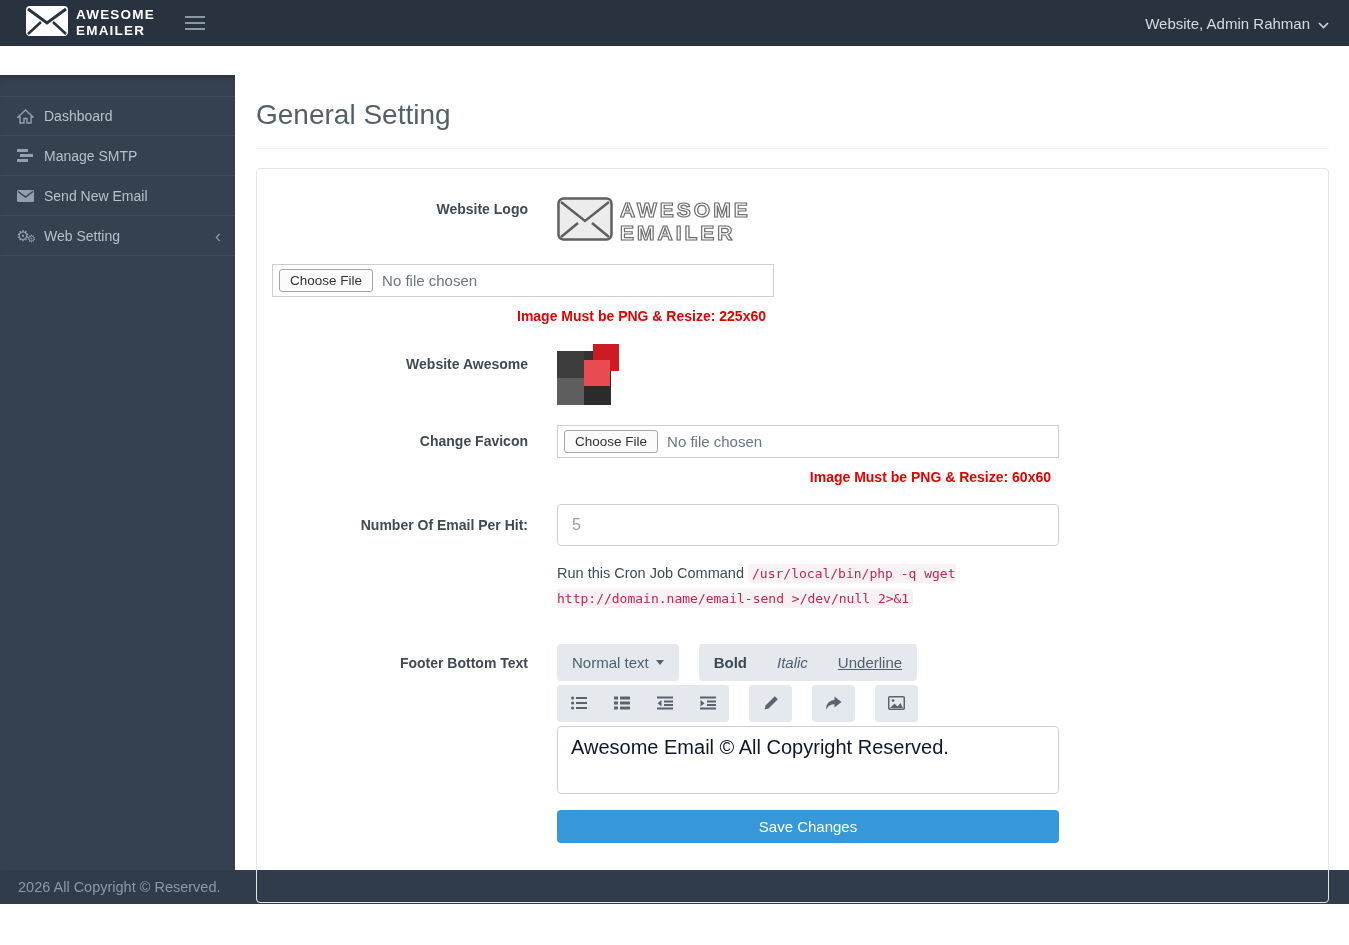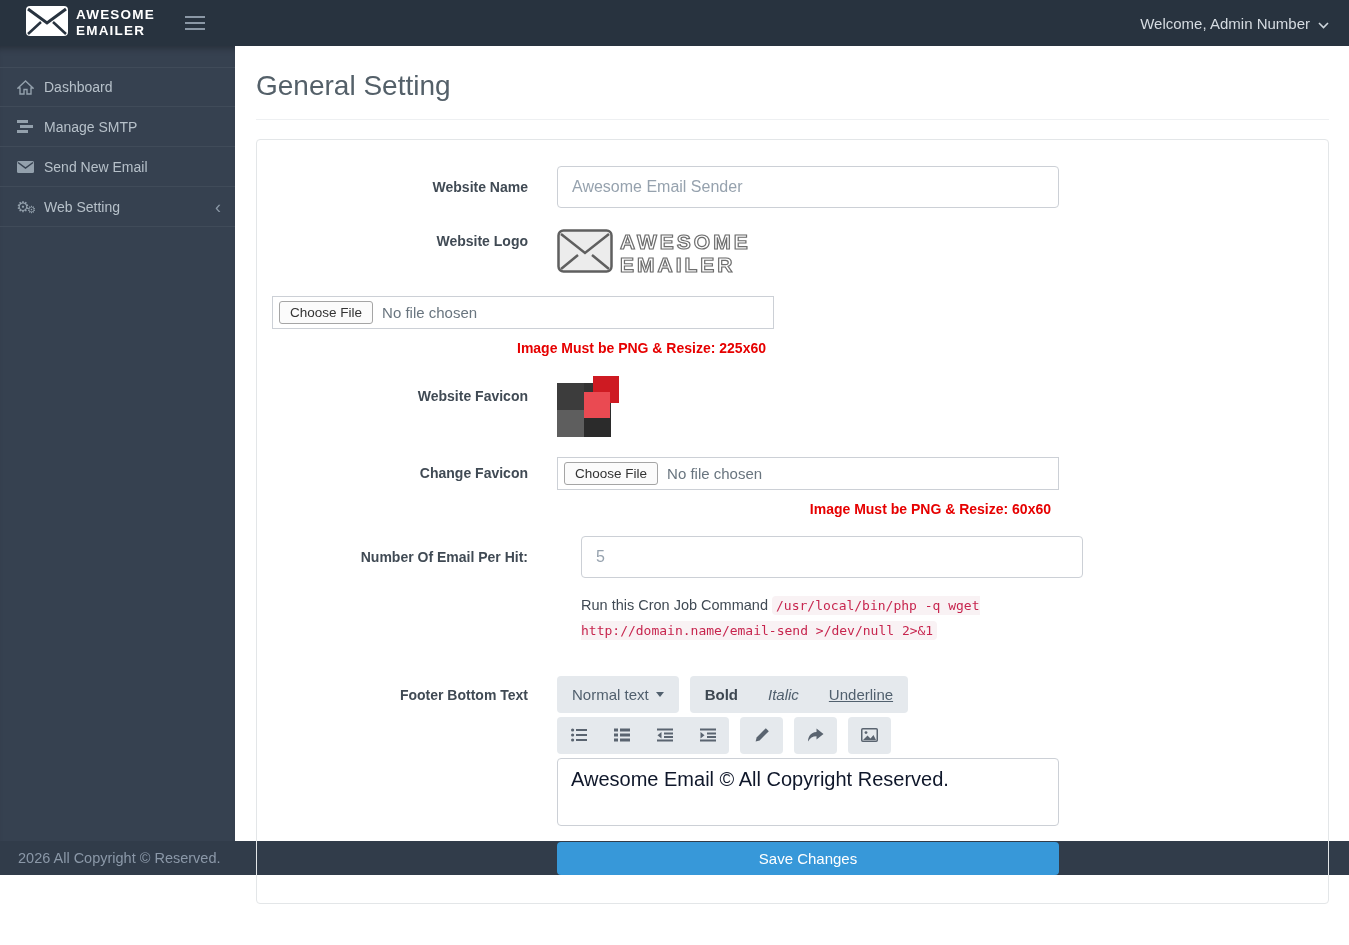--- a/index.html
+++ b/index.html
@@ -7,21 +7,21 @@
 
   
   .navbar { height:46px; background:#28333f; display:flex; align-items:center; }
   .brand { display:flex; align-items:center; gap:8px; padding:0 14px 0 26px; height:46px; }
   .brand-text { color:#fff; font-weight:bold; font-size:13.5px; letter-spacing:1.2px; line-height:1.15; }
   .hamburger { display:flex; flex-direction:column; gap:4px; margin-left:16px; cursor:pointer; }
   .hamburger span { width:20px; height:2px; background:#8b98a6; }
   .nav-right { margin-left:auto; padding-right:20px; display:flex; align-items:center; gap:8px; color:#d5dbe1; font-size:15px; cursor:pointer; }
 
   
-  .main { display:flex; height:795px; }
+  .main { display:flex; height:795px;margin-top:29px; }
   .sidebar { width:235px; background:#364150; padding-top:21px; box-shadow:inset 0 7px 7px -5px rgba(0,0,0,.3); }
   .side-item { height:40px; display:flex; align-items:center; padding:0 14px; color:#b6c0c9; font-size:14px; cursor:pointer; border-bottom:1px solid #404b59; }
   .side-item:first-child { border-top:1px solid #404b59; }
   .side-icon { width:22px; margin-right:8px; display:flex; justify-content:center; color:#93a0ac; }
   .side-chevron { margin-left:auto; color:#8b98a6; font-size:18px; line-height:1; }
 
   .content { flex:1; background:#fff; padding:0 20px 0 21px; }
   .page-title { font-size:28px; color:#546069; font-weight:400; margin-top:24px; }
   .title-rule { border:none; border-top:1px solid #eef0f2; margin-top:17px; }
 
@@ -51,21 +51,21 @@
   .fav-br { position:absolute; left:27px; top:34px; width:27px; height:27px; background:#2b2b2b; }
   .fav-red { position:absolute; left:36px; top:0; width:26px; height:27px; background:#ce1a22; }
   .fav-pink { position:absolute; left:27px; top:16px; width:26px; height:26px; background:#ea4a52; }
 
   
   .cron-line { width:502px; margin-top:15px; font-size:14.5px; line-height:1.75; }
   .cron-label { font-weight:normal; color:#404a54; }
   .cron-code { font-family:"DejaVu Sans Mono", monospace; font-size:13px; color:#c7254e; background:#f9f2f4; padding:2px 4px; border-radius:4px; }
 
   
-  .toolbar-row { display:flex; gap:11px; }
+  .toolbar-row { display:flex; gap:20px; }
   .btn-group { display:inline-flex; background:#e5e9ed; border-radius:4px; overflow:hidden; }
   .ed-btn { height:37px; display:flex; align-items:center; justify-content:center; padding:0 15px; font-size:15px; color:#51606e; cursor:pointer; background:transparent; border:none; font-family:"Liberation Sans",sans-serif; }
   .ed-btn.icon-btn { width:43px; padding:0; }
   .caret { display:inline-block; margin-left:7px; width:0; height:0; border-left:4px solid transparent; border-right:4px solid transparent; border-top:5px solid #51606e; }
   .b { font-weight:bold; color:#3e4852; } .i { font-style:italic; } .u { text-decoration:underline; }
   .row2 { margin-top:4px; }
   .ed-icon { fill:#5a6470; stroke:none; }
 
   .editor-box { width:502px; height:68px; border:1px solid #ccd0d6; border-radius:4px; margin-top:4px; padding:9px 13px; font-size:20px; color:#0f172a; font-family:"Liberation Sans",sans-serif; }
   .save-btn { width:502px; height:33px; margin-top:16px; background:#3798d9; border:none; border-radius:4px; color:#fff; font-size:15px; cursor:pointer; font-family:"Liberation Sans",sans-serif; }
@@ -89,21 +89,21 @@
       <div>AWESOME</div>
       <div>EMAILER</div>
     </span>
   </div>
   <div class="hamburger">
     <span></span>
       <span></span>
       <span></span>
   </div>
   <div class="nav-right">
-    <span>Welcome, Admin Number</span>
+    <span>Website, Admin Rahman</span>
     <span>
       <svg width="11" height="7" viewBox="0 0 11 7">
           <path d="M1 1 L5.5 5.5 L10 1" fill="none" stroke="#cfd6dc" stroke-width="1.6"></path>
         </svg>
     </span>
   </div>
 </div>
 
 <div class="main">
 
@@ -144,26 +144,20 @@
       <span class="side-chevron">‹</span>
     </div>
   </div>
 
   <div class="content">
     <div class="page-title">General Setting</div>
     <hr class="title-rule">
 
     <div class="panel">
 
-      <div class="form-row">
-        <div class="label-col pt-input">Website Name</div>
-        <div class="input-col">
-          <input class="text-input" type="text" value="Awesome Email Sender" style="">
-        </div>
-      </div>
 
       <div class="form-row">
         <div class="label-col pt-img">Website Logo</div>
         <div class="input-col">
           <div class="logo-display">
             <span>
               <svg width="56" height="44" viewBox="0 0 56 44">
                 <rect x="1.5" y="1.5" width="53" height="41" rx="5" fill="#ececec" stroke="#5f5f5f" stroke-width="2.5"></rect>
                 <path d="M4 5 L28 24 L52 5" fill="none" stroke="#5f5f5f" stroke-width="2.5"></path>
                 <path d="M4 40 L21 26 M52 40 L35 26" fill="none" stroke="#5f5f5f" stroke-width="2.5"></path>
@@ -181,21 +175,21 @@
         <div class="input-col">
           <div class="file-box">
             <span class="file-btn">Choose File</span>
             <span class="file-status">No file chosen</span>
           </div>
           <div class="hint">Image Must be PNG &amp; Resize: 225x60</div>
         </div>
       </div>
 
       <div class="form-row">
-        <div class="label-col pt-input">Website Favicon</div>
+        <div class="label-col pt-input">Website Awesome</div>
         <div class="input-col">
           <div class="favicon">
             <div class="fav-sq"></div>
               <div class="fav-tl"></div>
               <div class="fav-bl"></div>
               <div class="fav-br"></div>
             <div class="fav-red"></div>
               <div class="fav-pink"></div>
           </div>
         </div>
@@ -205,21 +199,21 @@
         <div class="label-col pt-file">Change Favicon</div>
         <div class="input-col">
           <div class="file-box">
             <span class="file-btn">Choose File</span>
             <span class="file-status">No file chosen</span>
           </div>
           <div class="hint">Image Must be PNG &amp; Resize: 60x60</div>
         </div>
       </div>
 
-      <div class="form-row" style="margin-bottom:0;gap:24px;">
+      <div class="form-row" style="margin-bottom:0;">
         <div class="label-col pt-input">Number Of Email Per Hit:</div>
         <div class="input-col">
           <input class="text-input" type="text" value="5" style="">
           <div class="cron-line">
             <span class="cron-label">Run this Cron Job Command</span>
             <span class="cron-code">/usr/local/bin/php -q wget http://domain.name/email-send &gt;/dev/null 2&gt;&amp;1</span>
           </div>
         </div>
       </div>
 

